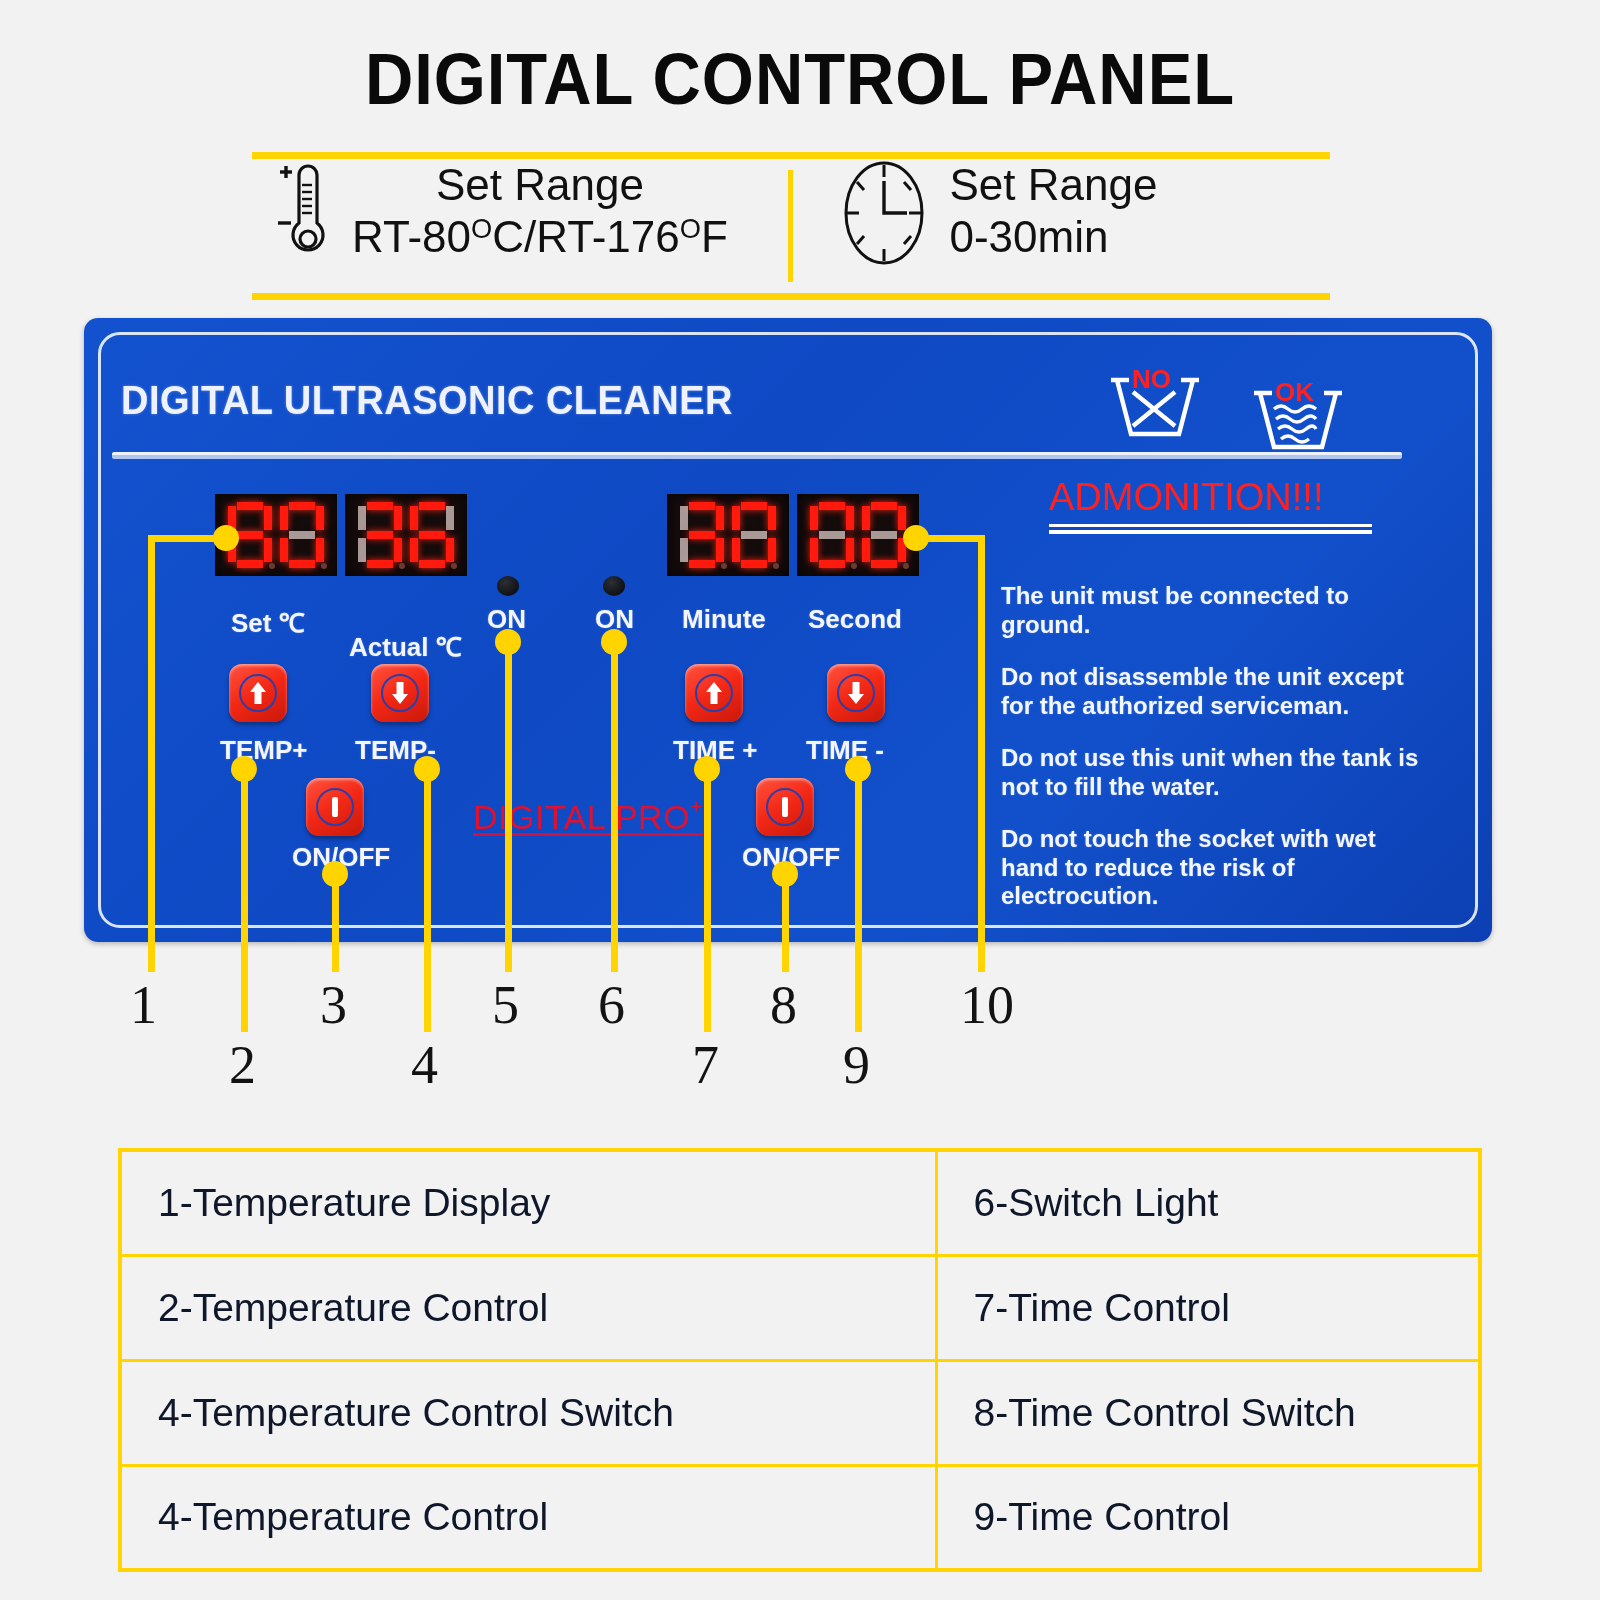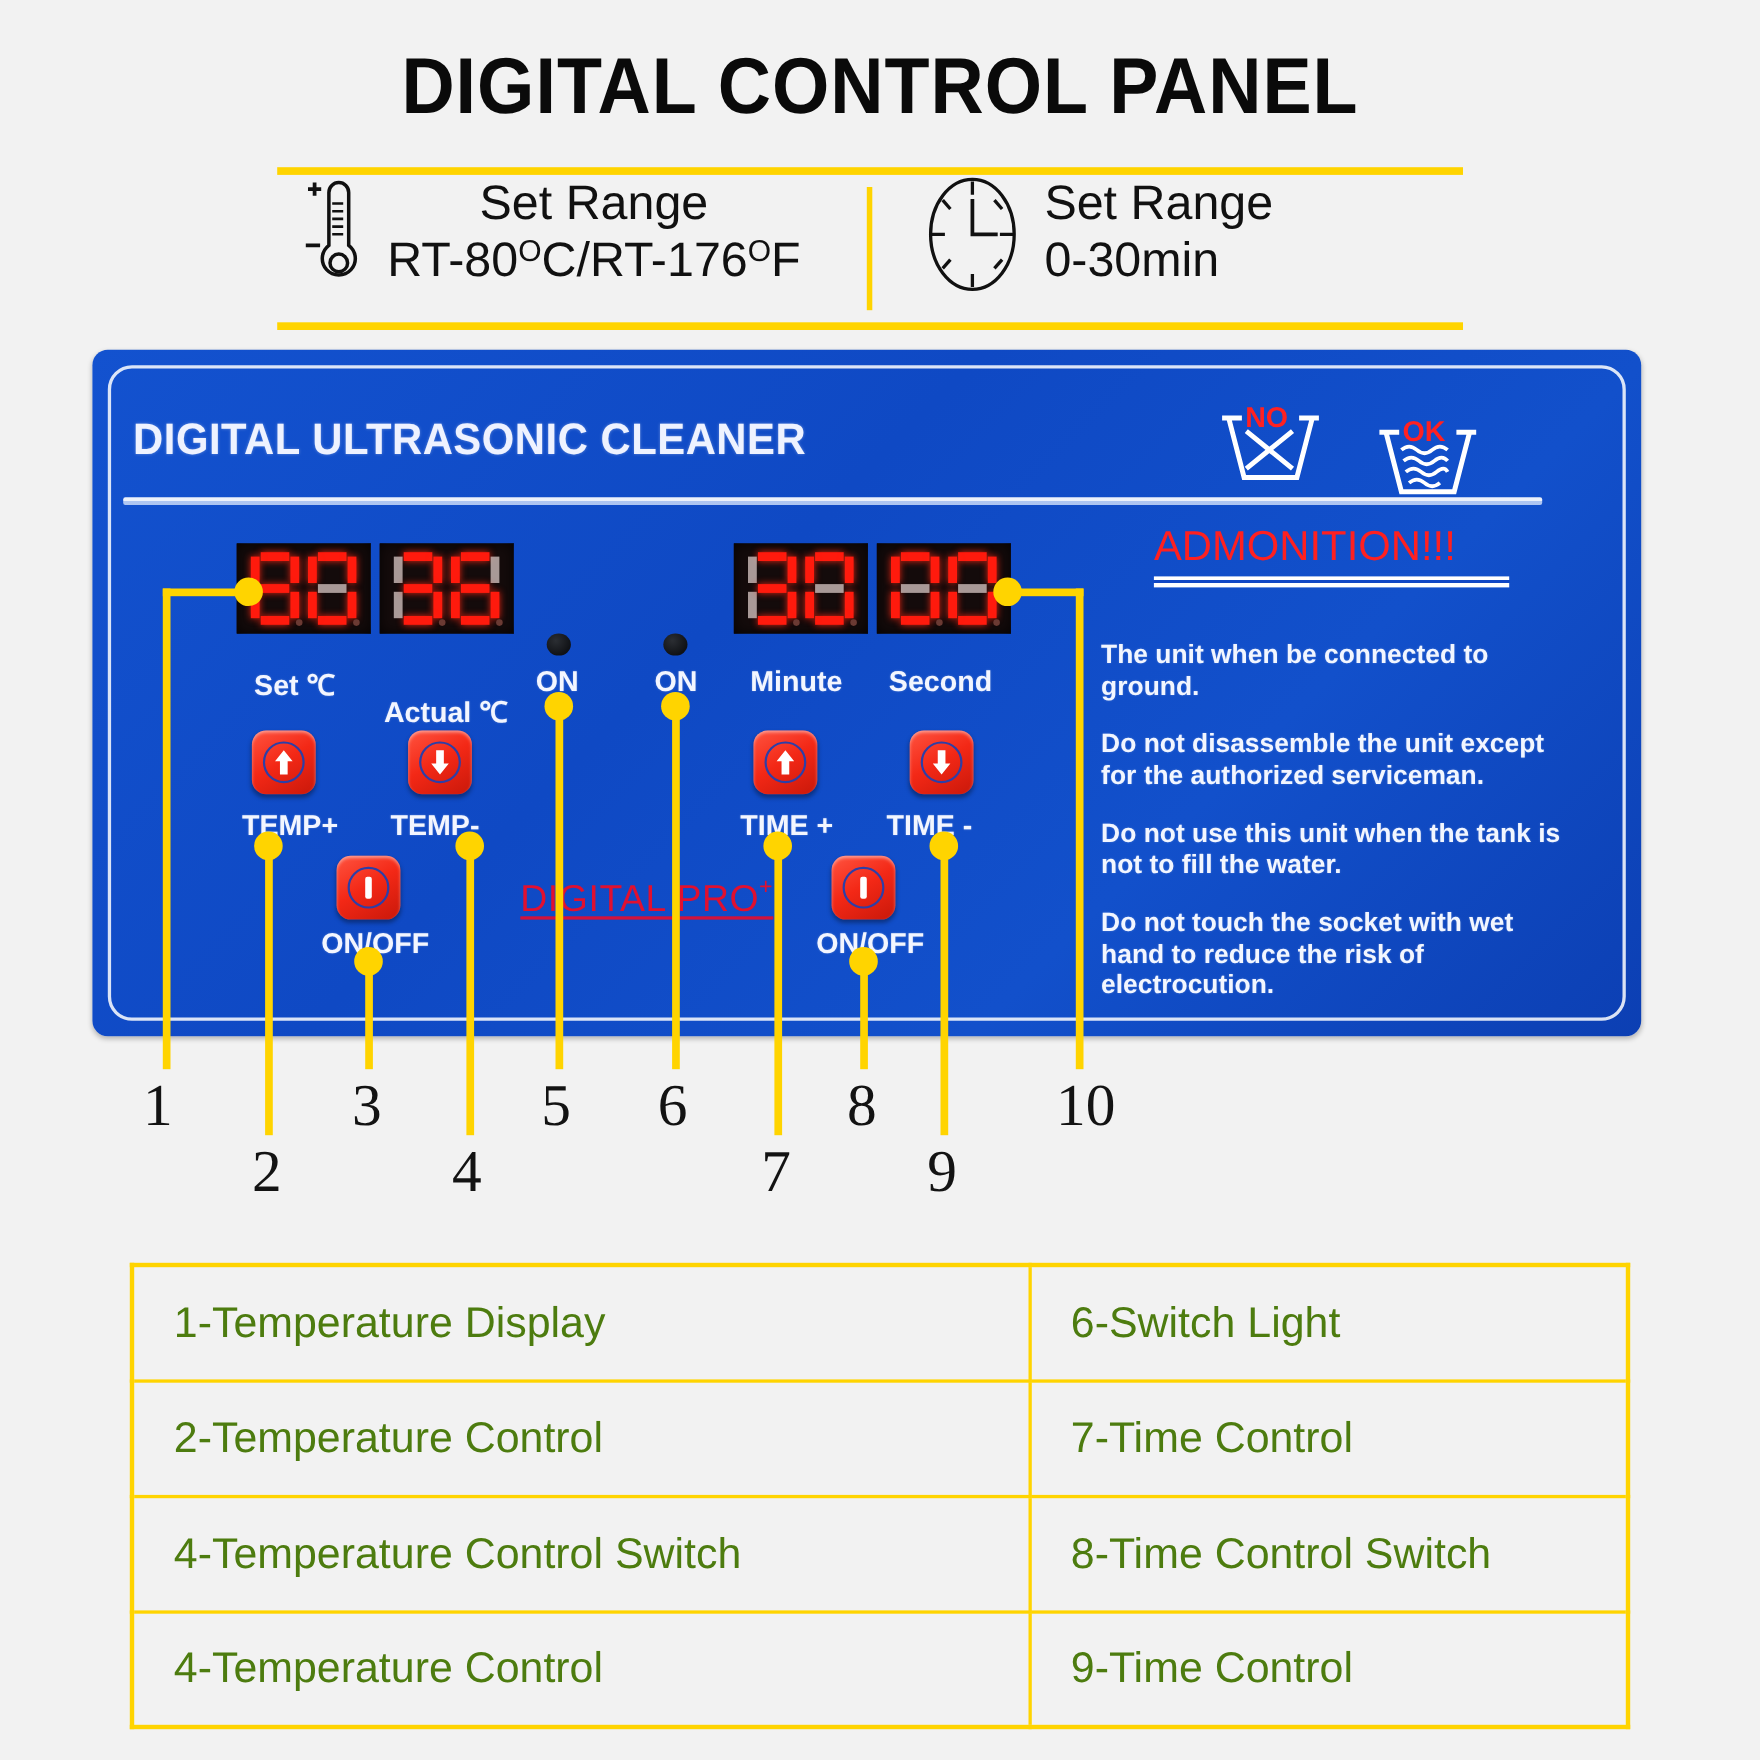--- a/index.html
+++ b/index.html
@@ -233,21 +233,21 @@
   
   #legend-table {
     position: absolute; left: 118px; top: 1148px;
     width: 1364px; height: 424px;
     border: 4px solid #FFD400;
     border-collapse: collapse;
   }
   #legend-table td {
     border: 3px solid #FFD400;
     font-size: 39px;
-    color: #4d7c0f;
+    color: #0f172a;
     padding: 0 0 0 36px;
     height: 84.8px;
     vertical-align: middle;
     white-space: nowrap;
     font-family: "Liberation Sans Narrow","Liberation Sans",sans-serif;
   }
   #legend-table td.col-a { width: 60%; }
   #legend-table td.col-b { width: 40%; }
 </style>
 </head>
@@ -490,21 +490,21 @@
       </svg>
   </span>
 </div>
 
 <div id="digital-pro"><span>DIGITAL PRO</span><sup>+</sup></div>
 <div id="digital-pro-rule"></div>
 
 <div id="admonition-title">ADMONITION!!!</div>
 <div id="admonition-rule"></div>
 <div id="admonition-list">
-  <p>The unit when be connected to ground.</p>
+  <p>The unit must be connected to ground.</p>
   <p>Do not disassemble the unit except for the authorized serviceman.</p>
   <p>Do not use this unit when the tank is not to fill the water.</p>
   <p>Do not touch the socket with wet hand to reduce the risk of electrocution.</p>
 </div>
 
 <div id="callouts">
 
   <div class="cl-dot" style="left:213px; top:525px;"></div>
   <div class="cl-line h" style="left:148px; top:535px; width:70px;"></div>
   <div class="cl-line v" style="left:148px; top:535px; height:437px;"></div>

